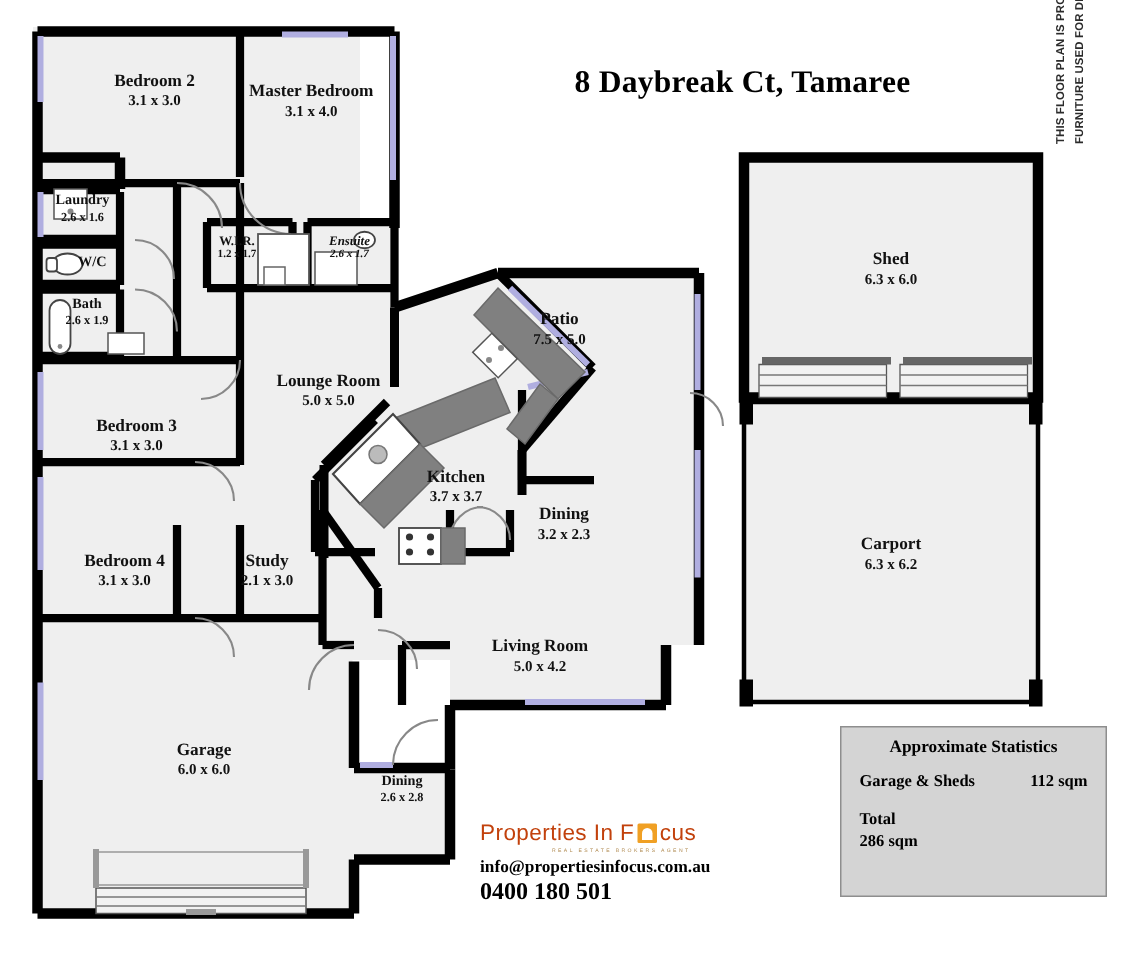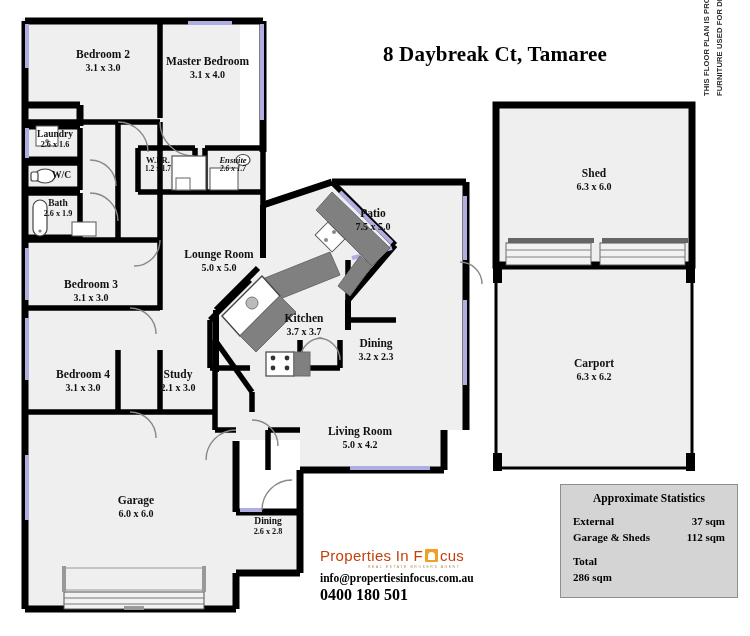--- a/index.html
+++ b/index.html
@@ -397,24 +397,20 @@
 </div>
 
 <div class="rl" style="left:546px;top:357px;width:96px;">
   <span class="n">Carport</span>
   <span class="d">6.3 x 6.2</span>
 </div>
 
 <div class="stats">
   <h3>Approximate Statistics</h3>
   <div class="srow">
-    <span>External</span>
-    <span>37 sqm</span>
-  </div>
-  <div class="srow">
     <span>Garage &amp; Sheds</span>
     <span>112 sqm</span>
   </div>
   <div class="srow total">
     <span>Total</span>
     <span>286 sqm</span>
   </div>
 </div>
 
 <div class="brand">

